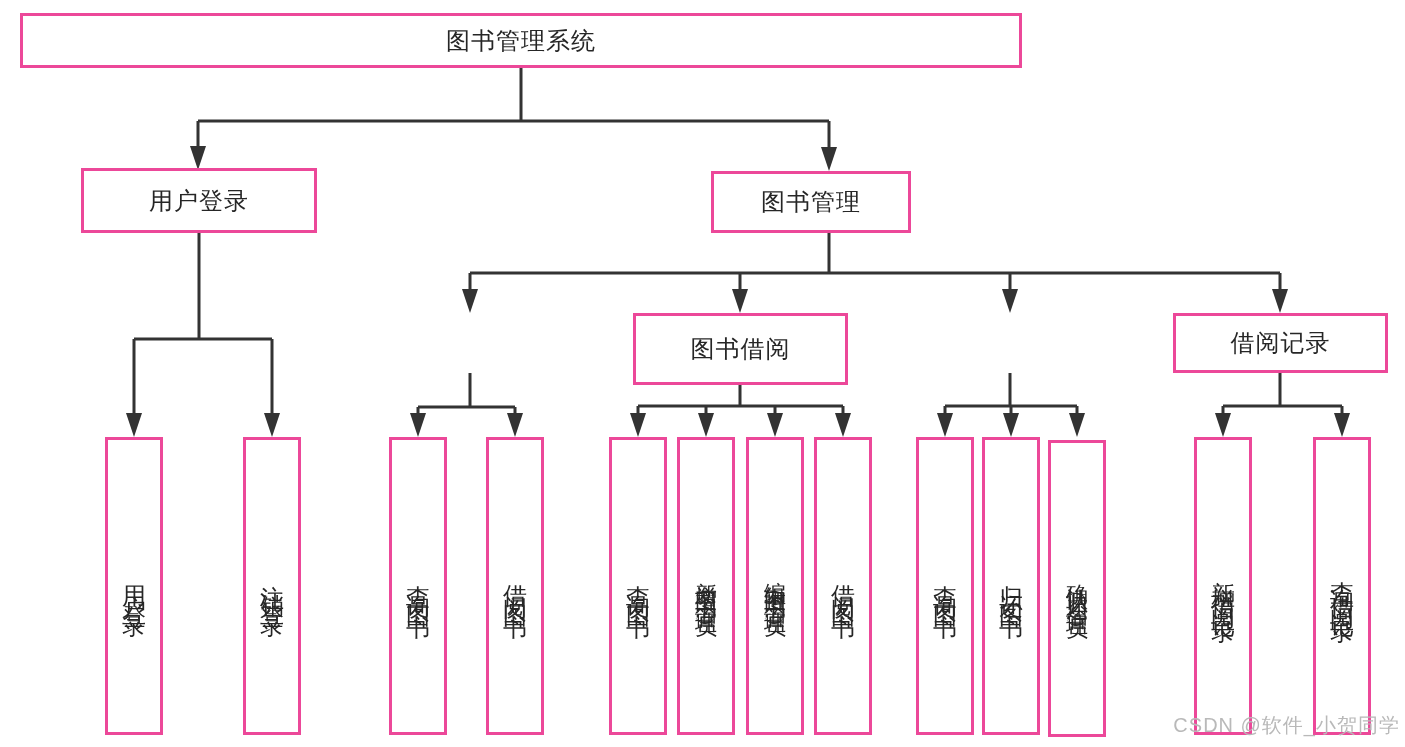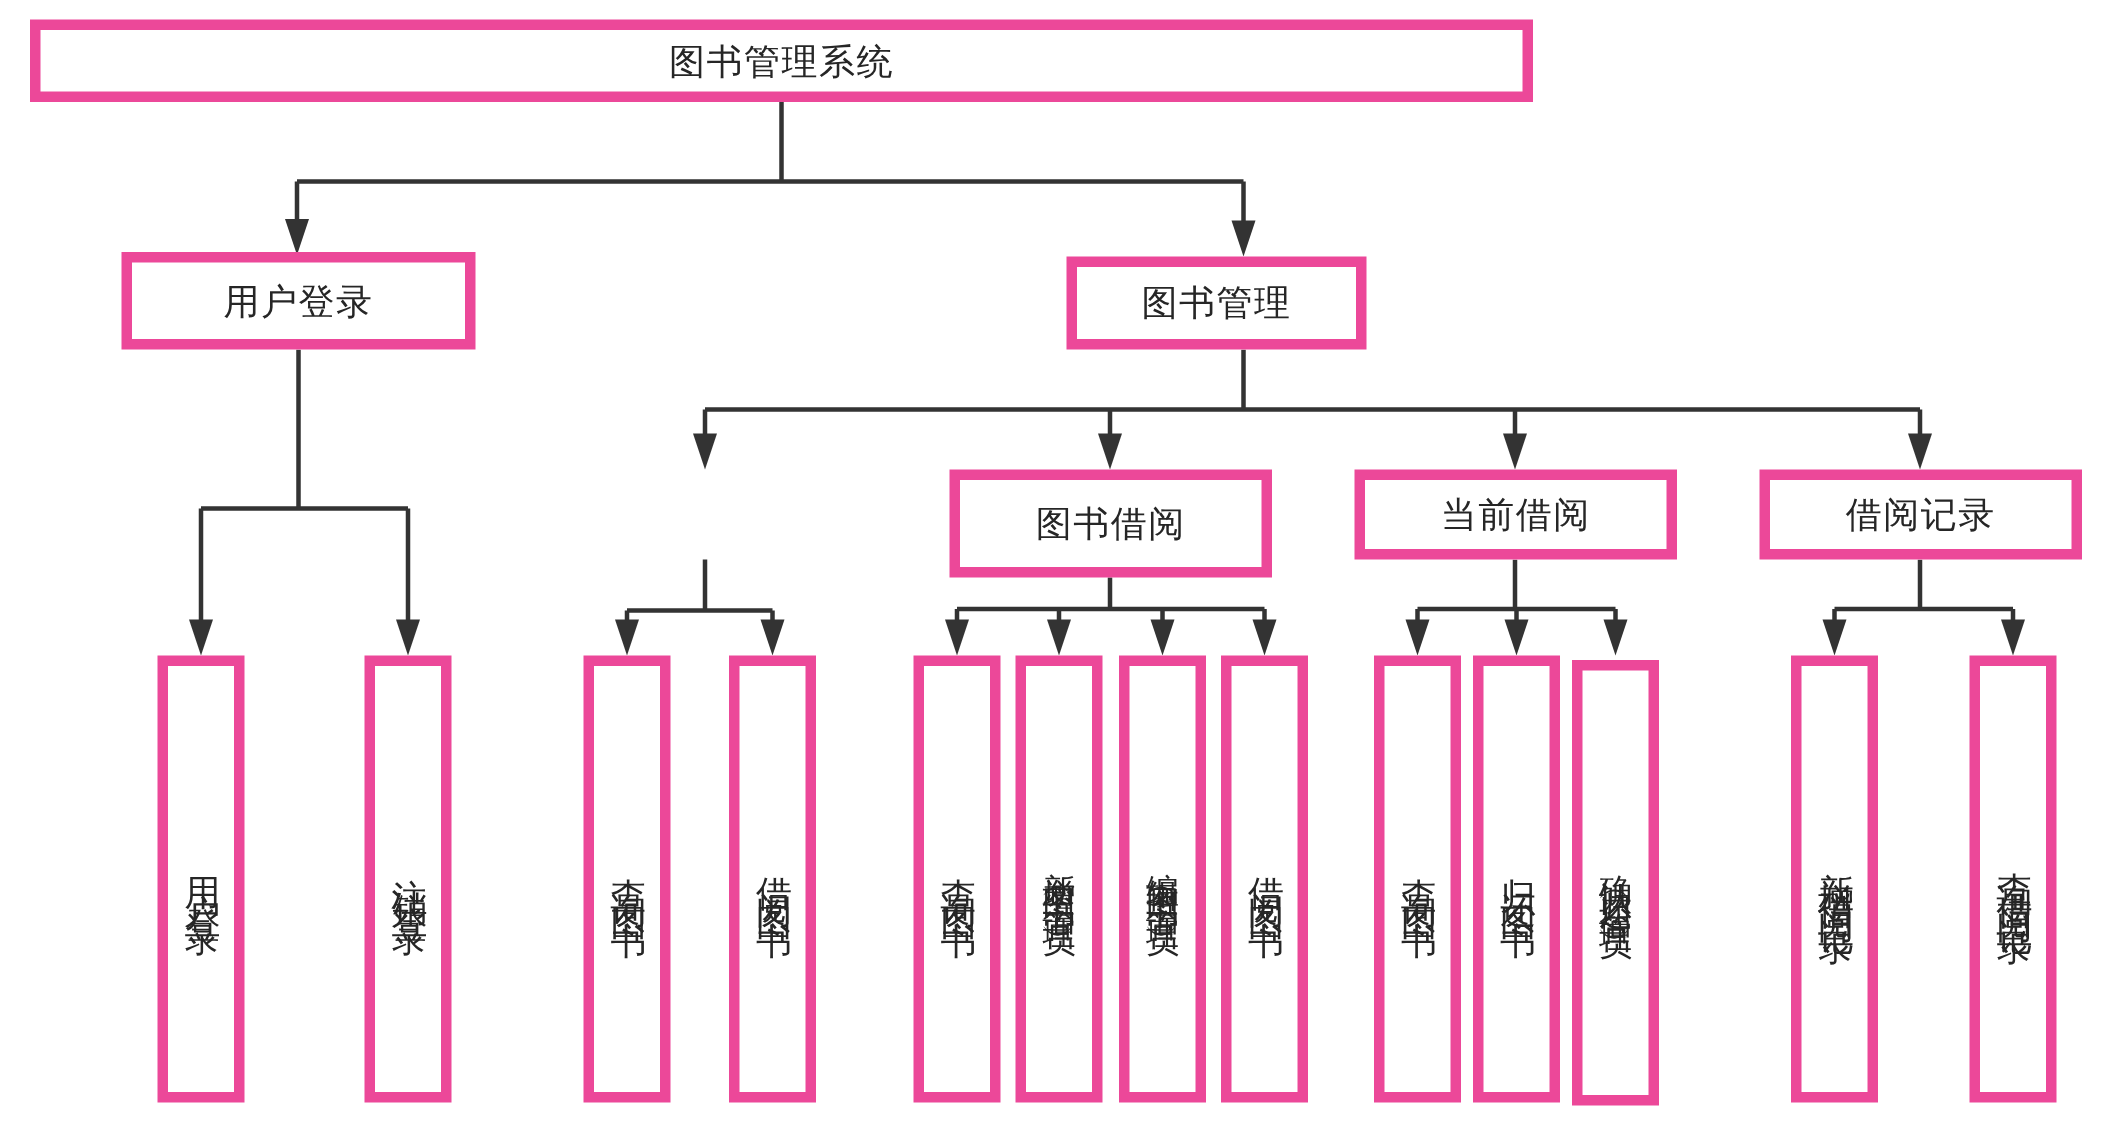--- a/index.html
+++ b/index.html
@@ -9,21 +9,21 @@
     height: 747px;
     background: #ffffff;
     font-family: "Liberation Sans", "DejaVu Sans", sans-serif;
     color: #262626;
     overflow: hidden;
   }
   .wires { position: absolute; left: 0; top: 0; }
   .box {
     position: absolute;
     box-sizing: border-box;
-    border: 7px solid #ec4899;
+    border: 3px solid #ec4899;
     background: #ffffff;
     display: flex;
     align-items: center;
     justify-content: center;
     font-size: 24px;
     letter-spacing: 1px;
     white-space: nowrap;
   }
   .v {
     writing-mode: vertical-rl;
@@ -80,35 +80,35 @@
       <polygon points="1334,413 1350,413 1342,437"></polygon>
     </g>
   </svg>
 
   <div class="box" style="left:20px;top:13px;width:1002px;height:55px">图书管理系统</div>
 
   <div class="box" style="left:81px;top:168px;width:236px;height:65px">用户登录</div>
   <div class="box" style="left:711px;top:171px;width:200px;height:62px">图书管理</div>
 
   <div class="box" style="left:633px;top:313px;width:215px;height:72px">图书借阅</div>
-  <div class="box" style="left:903px;top:313px;width:215px;height:60px">当前借阅</div>
   <div class="box" style="left:1173px;top:313px;width:215px;height:60px">借阅记录</div>
 
   <div class="box v" style="left:105px;top:437px;width:58px;height:298px">用户登录</div>
   <div class="box v" style="left:243px;top:437px;width:58px;height:298px">注销登录</div>
 
   <div class="box v" style="left:389px;top:437px;width:58px;height:298px">查询图书</div>
   <div class="box v" style="left:486px;top:437px;width:58px;height:298px">借阅图书</div>
 
   <div class="box v" style="left:609px;top:437px;width:58px;height:298px">查询图书</div>
   <div class="box v long" style="left:677px;top:437px;width:58px;height:298px">新增图书（管理员）</div>
   <div class="box v long" style="left:746px;top:437px;width:58px;height:298px">编辑图书（管理员）</div>
   <div class="box v" style="left:814px;top:437px;width:58px;height:298px">借阅图书</div>
 
   <div class="box v" style="left:916px;top:437px;width:58px;height:298px">查询图书</div>
   <div class="box v" style="left:982px;top:437px;width:58px;height:298px">归还图书</div>
   <div class="box v long" style="left:1048px;top:440px;width:58px;height:297px">确认归还（管理员）</div>
 
   <div class="box v mid" style="left:1194px;top:437px;width:58px;height:298px">新增借阅记录</div>
   <div class="box v mid" style="left:1313px;top:437px;width:58px;height:298px">查询借阅记录</div>
 
+  <div class="watermark">CSDN @软件_小贺同学</div>
 
 </div>
 
 </body></html>

